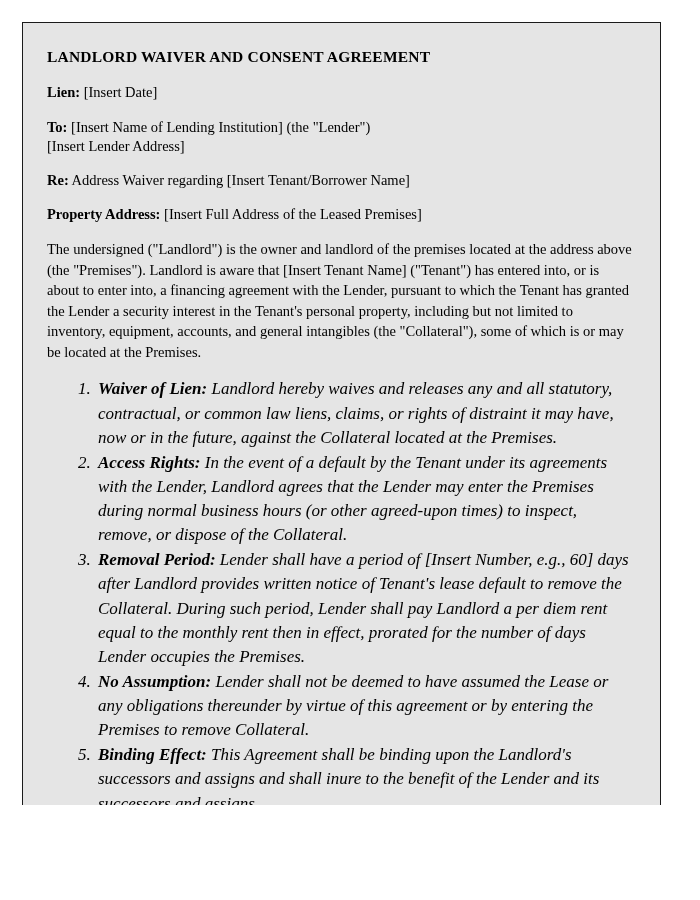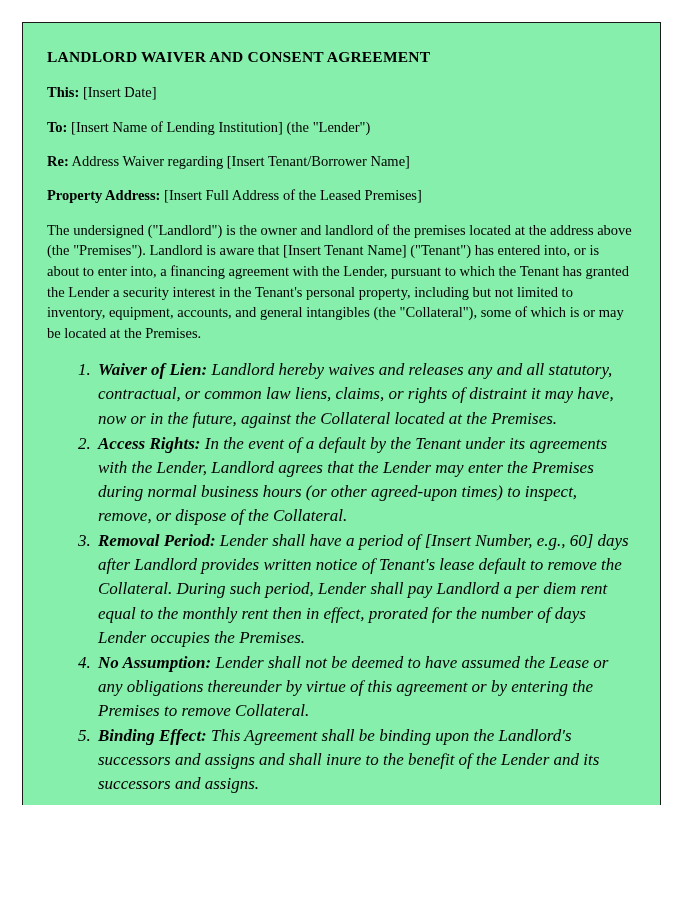--- a/index.html
+++ b/index.html
@@ -17,21 +17,21 @@
   }
   .page-frame {
     position: absolute;
     left: 22px;
     top: 22px;
     width: 639px;
     height: 783px;
     border: 1px solid #1b1b1b;
     border-bottom: none;
     box-sizing: border-box;
-    background: #86efac;
+    background: #e5e5e5;
     overflow: hidden;
   }
   .page-inner {
     padding: 24px 26px 0 24px;
   }
   .doc-title {
     font-size: 15.5px;
     font-weight: bold;
     letter-spacing: 0.2px;
     margin: 0 0 17px 0;
@@ -94,29 +94,30 @@
 </style>
 </head>
 <body>
 
 <div class="page-frame">
   <div class="page-inner">
 
     <h1 class="doc-title">LANDLORD WAIVER AND CONSENT AGREEMENT</h1>
 
     <div class="meta-block">
-      <span class="lbl">This:</span>
+      <span class="lbl">Lien:</span>
       <span>[Insert Date]</span>
     </div>
 
     <div class="meta-block">
       <span class="meta-line">
         <span class="lbl">To:</span>
         <span>[Insert Name of Lending Institution] (the "Lender")</span>
       </span>
+      <span class="meta-line">[Insert Lender Address]</span>
     </div>
 
     <div class="meta-block">
       <span class="lbl">Re:</span>
       <span>Address Waiver regarding [Insert Tenant/Borrower Name]</span>
     </div>
 
     <div class="meta-block">
       <span class="lbl">Property Address:</span>
       <span>[Insert Full Address of the Leased Premises]</span>

